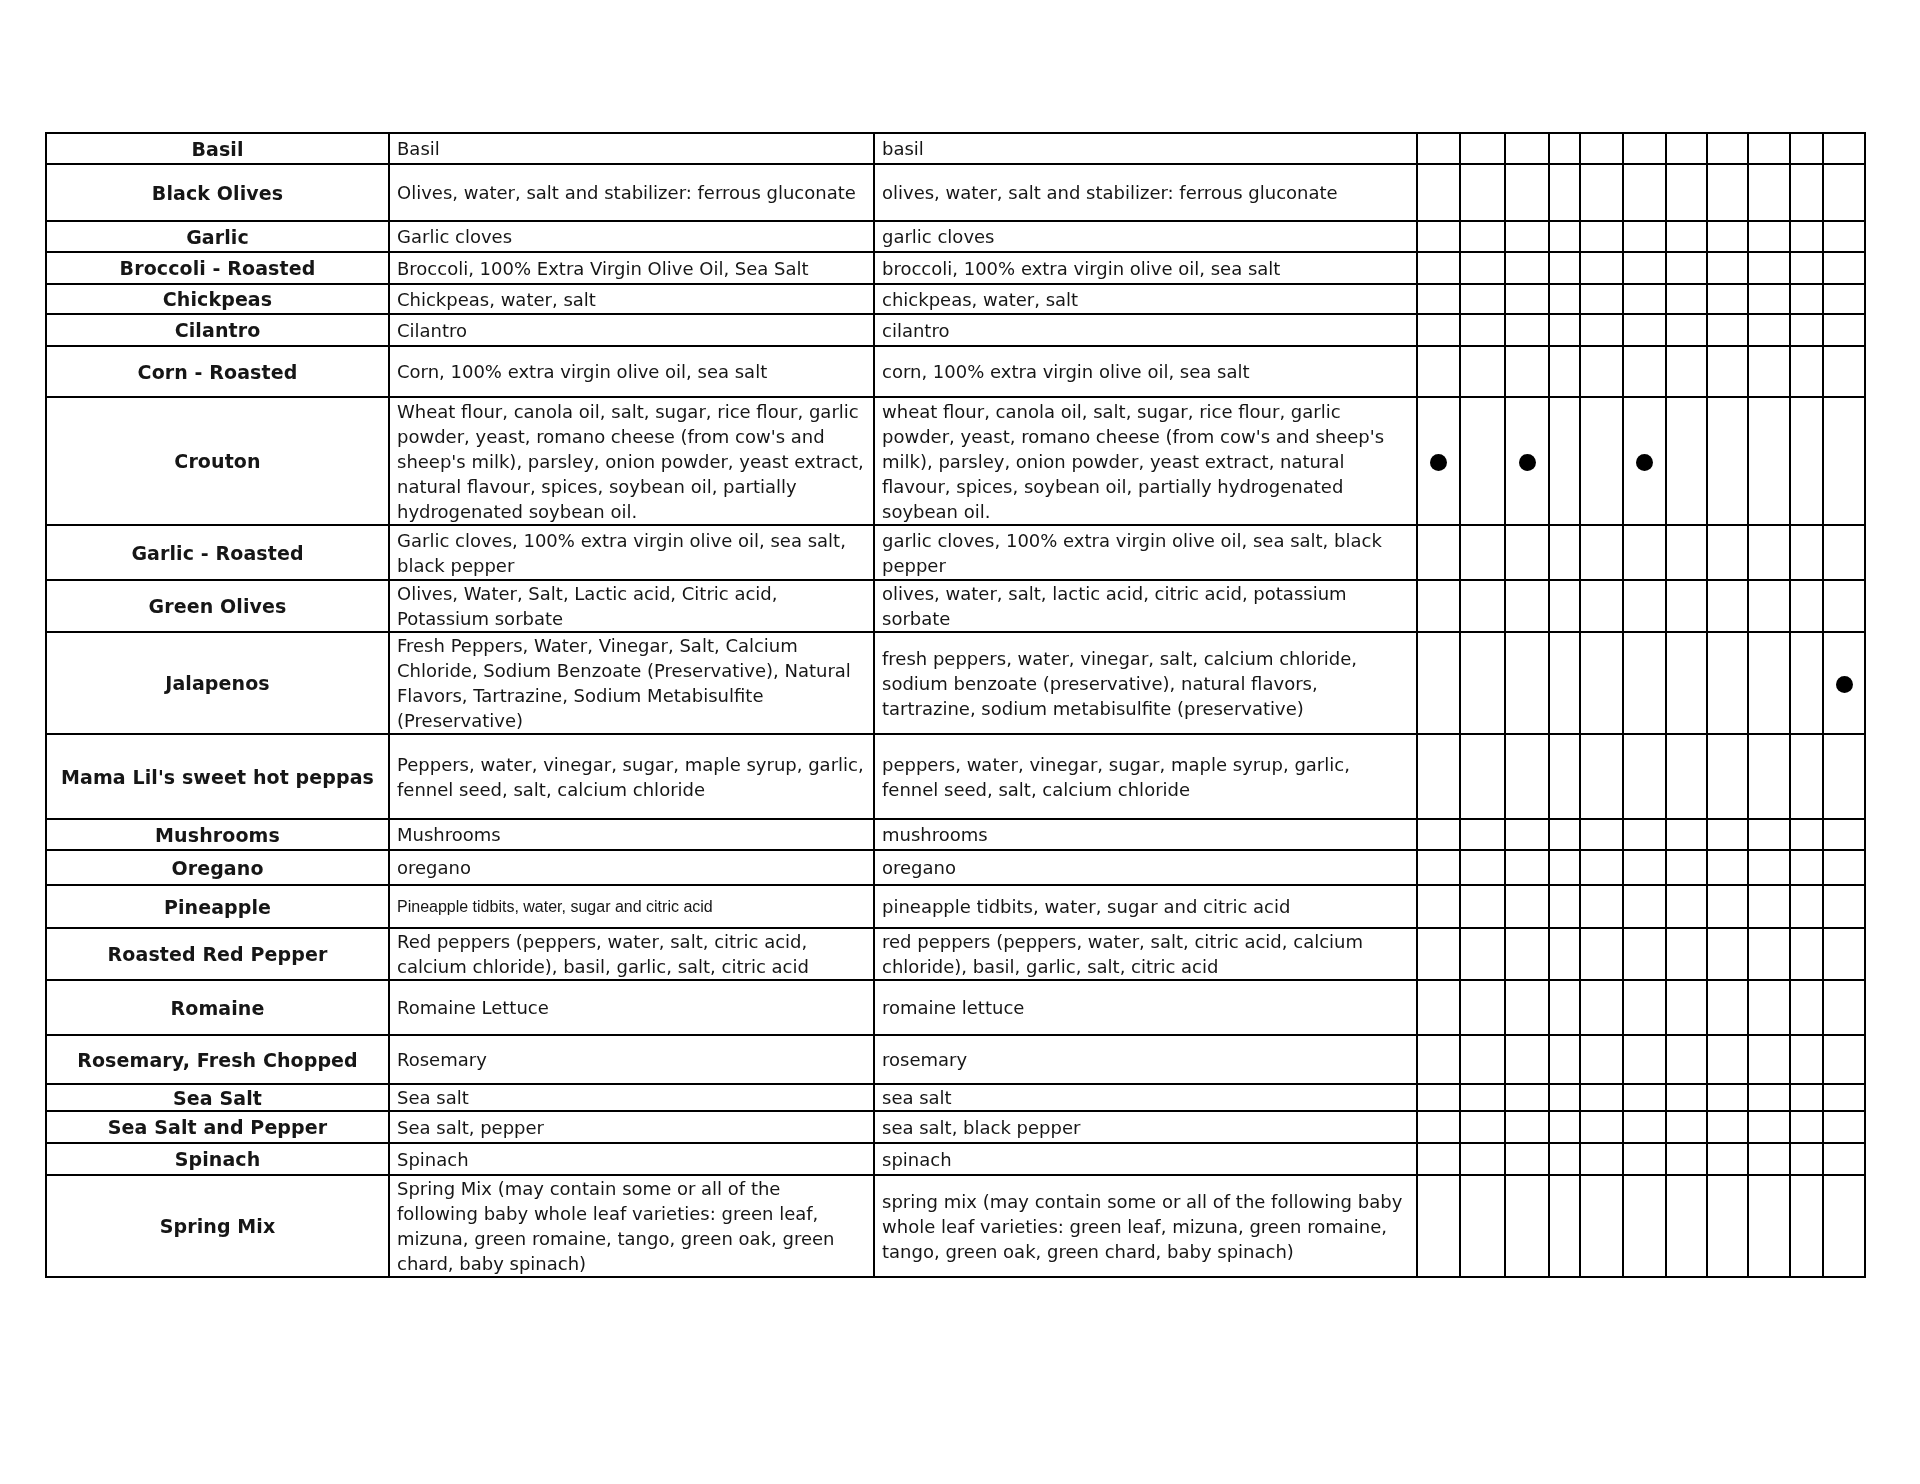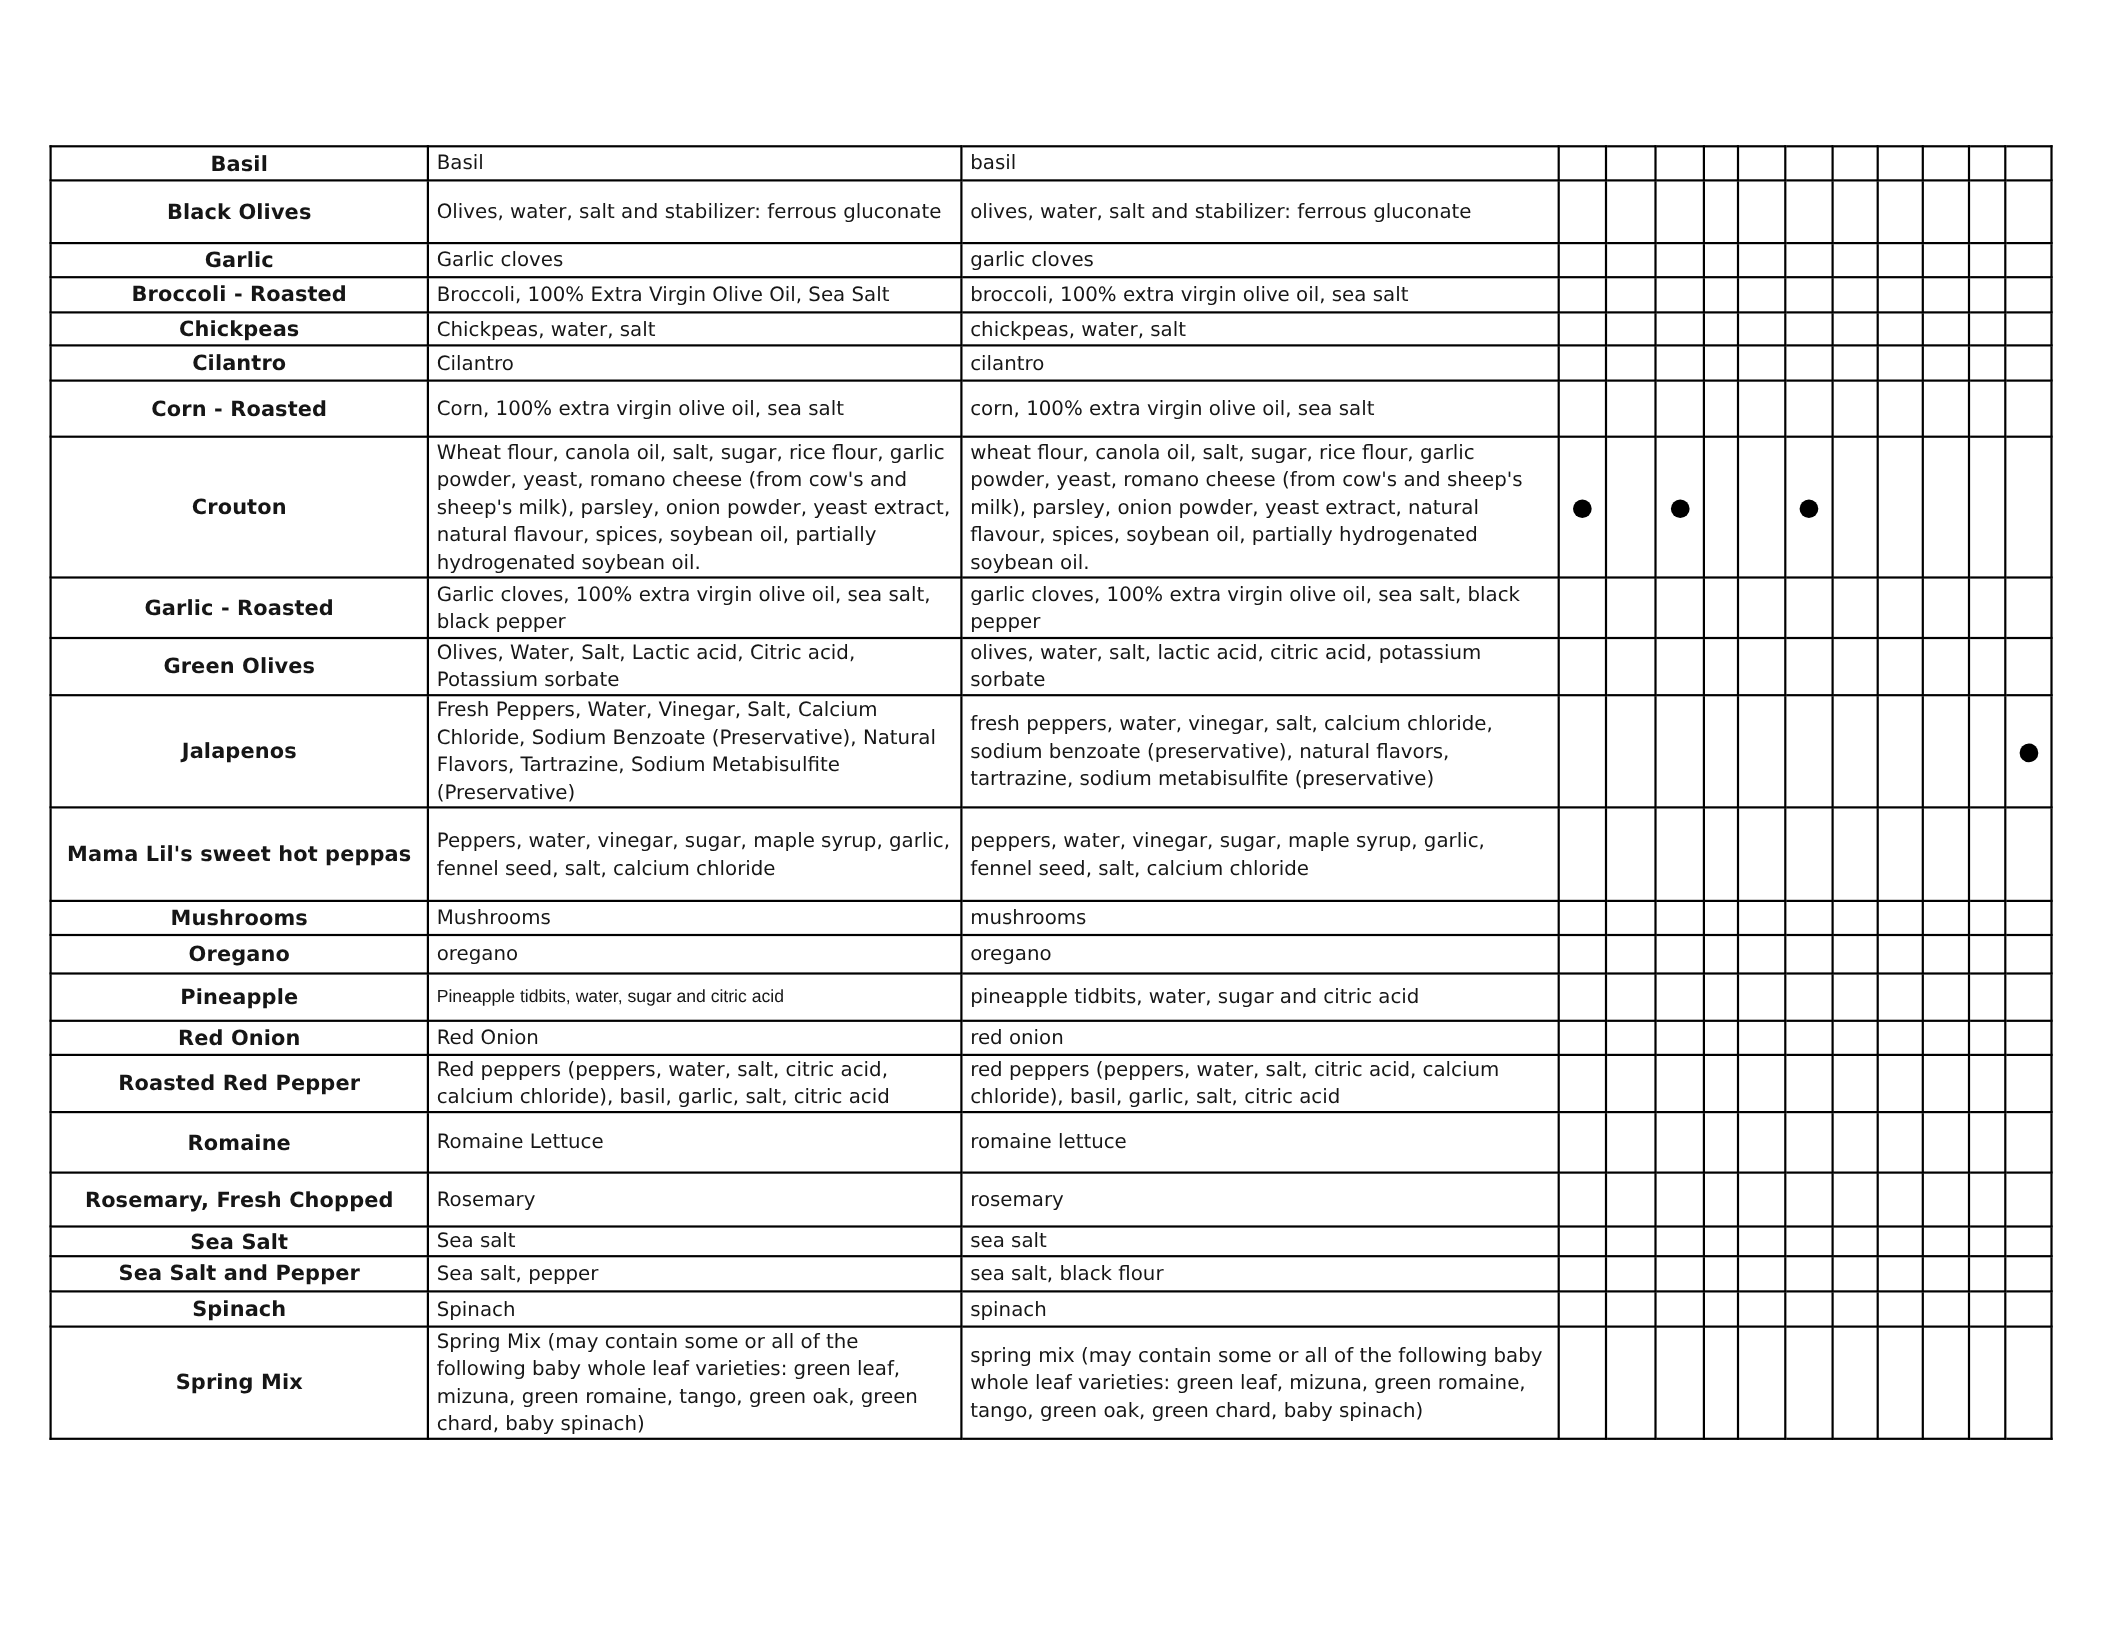--- a/index.html
+++ b/index.html
@@ -318,36 +318,20 @@
           <td class="marker-cell"></td>
           <td class="marker-cell"></td>
           <td class="marker-cell"></td>
           <td class="marker-cell"></td>
           <td class="marker-cell"></td>
           <td class="marker-cell"></td>
           <td class="marker-cell"></td>
           <td class="marker-cell"></td>
           <td class="marker-cell"></td>
         </tr>
-        <tr style="height: 31px;">
-          <td class="name-cell">Red Onion</td>
-          <td class="ing-cell">Red Onion</td>
-          <td class="ing-cell">red onion</td>
-          <td class="marker-cell"></td>
-          <td class="marker-cell"></td>
-          <td class="marker-cell"></td>
-          <td class="marker-cell"></td>
-          <td class="marker-cell"></td>
-          <td class="marker-cell"></td>
-          <td class="marker-cell"></td>
-          <td class="marker-cell"></td>
-          <td class="marker-cell"></td>
-          <td class="marker-cell"></td>
-          <td class="marker-cell"></td>
-        </tr>
         <tr style="height: 50px;">
           <td class="name-cell">Roasted Red Pepper</td>
           <td class="ing-cell">Red peppers (peppers, water, salt, citric acid, calcium chloride), basil, garlic, salt, citric acid</td>
           <td class="ing-cell">red peppers (peppers, water, salt, citric acid, calcium chloride), basil, garlic, salt, citric acid</td>
           <td class="marker-cell"></td>
           <td class="marker-cell"></td>
           <td class="marker-cell"></td>
           <td class="marker-cell"></td>
           <td class="marker-cell"></td>
           <td class="marker-cell"></td>
@@ -401,21 +385,21 @@
           <td class="marker-cell"></td>
           <td class="marker-cell"></td>
           <td class="marker-cell"></td>
           <td class="marker-cell"></td>
           <td class="marker-cell"></td>
           <td class="marker-cell"></td>
         </tr>
         <tr style="height: 32px;">
           <td class="name-cell">Sea Salt and Pepper</td>
           <td class="ing-cell">Sea salt, pepper</td>
-          <td class="ing-cell">sea salt, black flour</td>
+          <td class="ing-cell">sea salt, black pepper</td>
           <td class="marker-cell"></td>
           <td class="marker-cell"></td>
           <td class="marker-cell"></td>
           <td class="marker-cell"></td>
           <td class="marker-cell"></td>
           <td class="marker-cell"></td>
           <td class="marker-cell"></td>
           <td class="marker-cell"></td>
           <td class="marker-cell"></td>
           <td class="marker-cell"></td>

